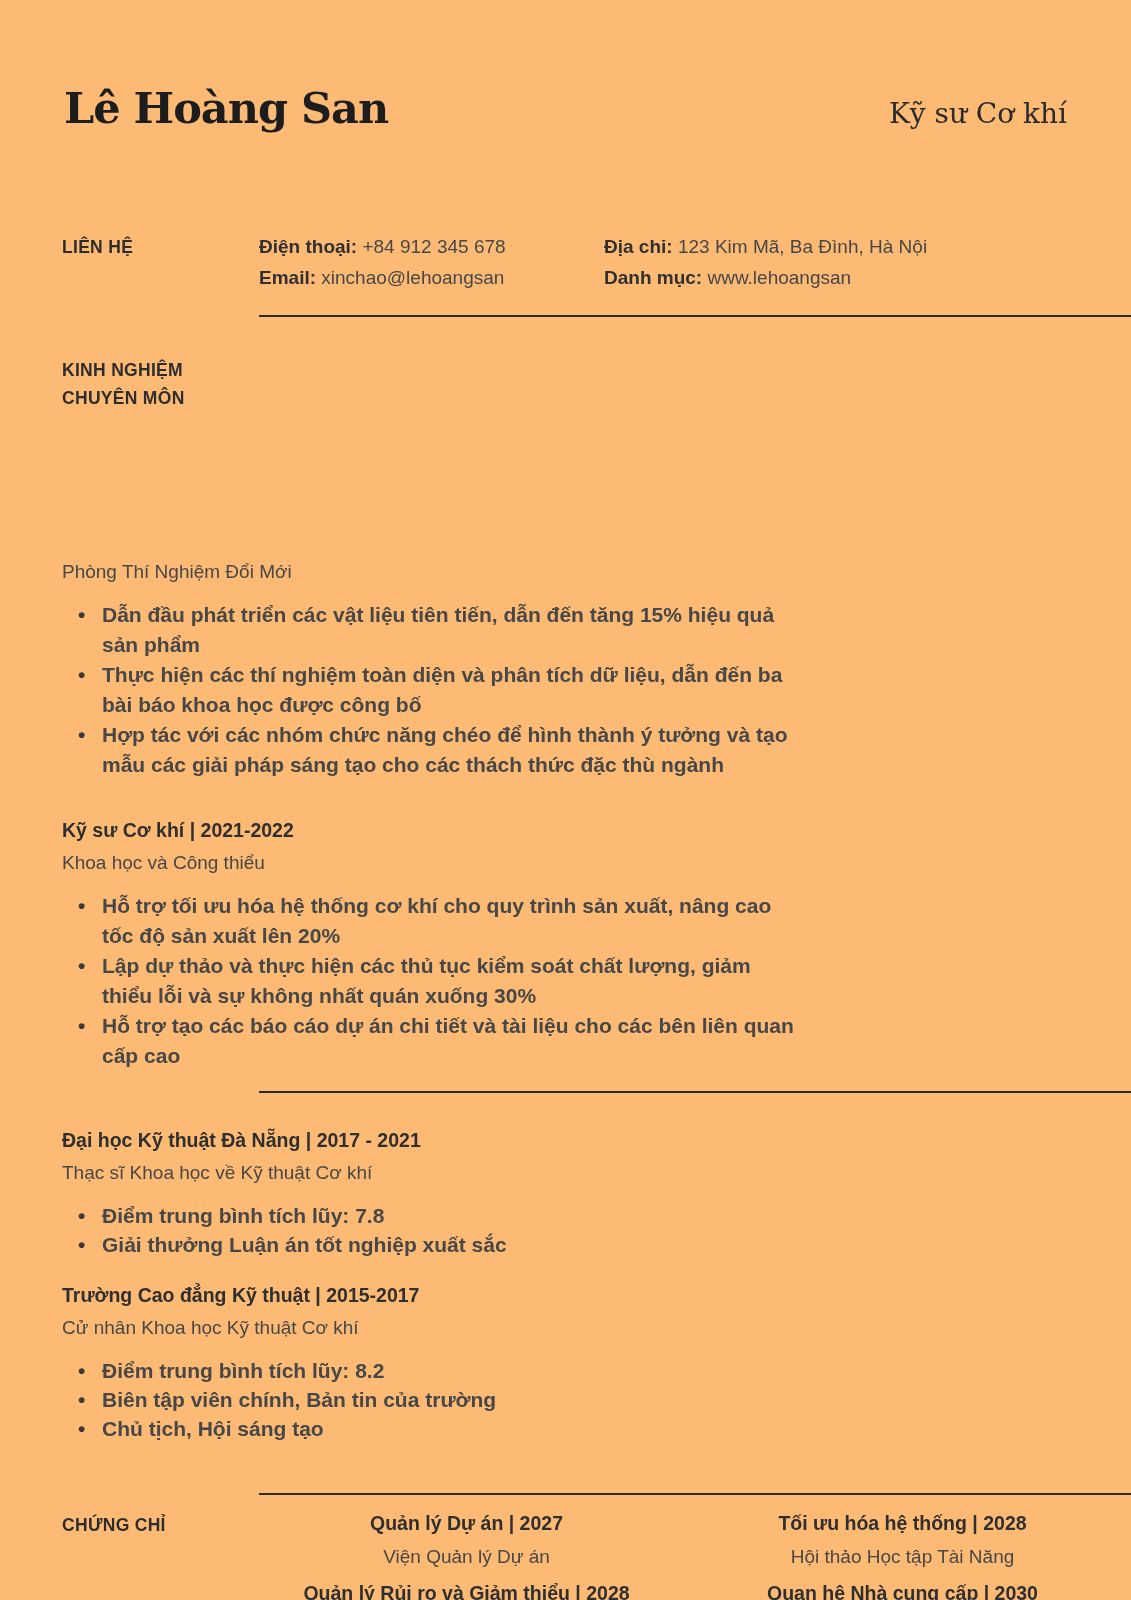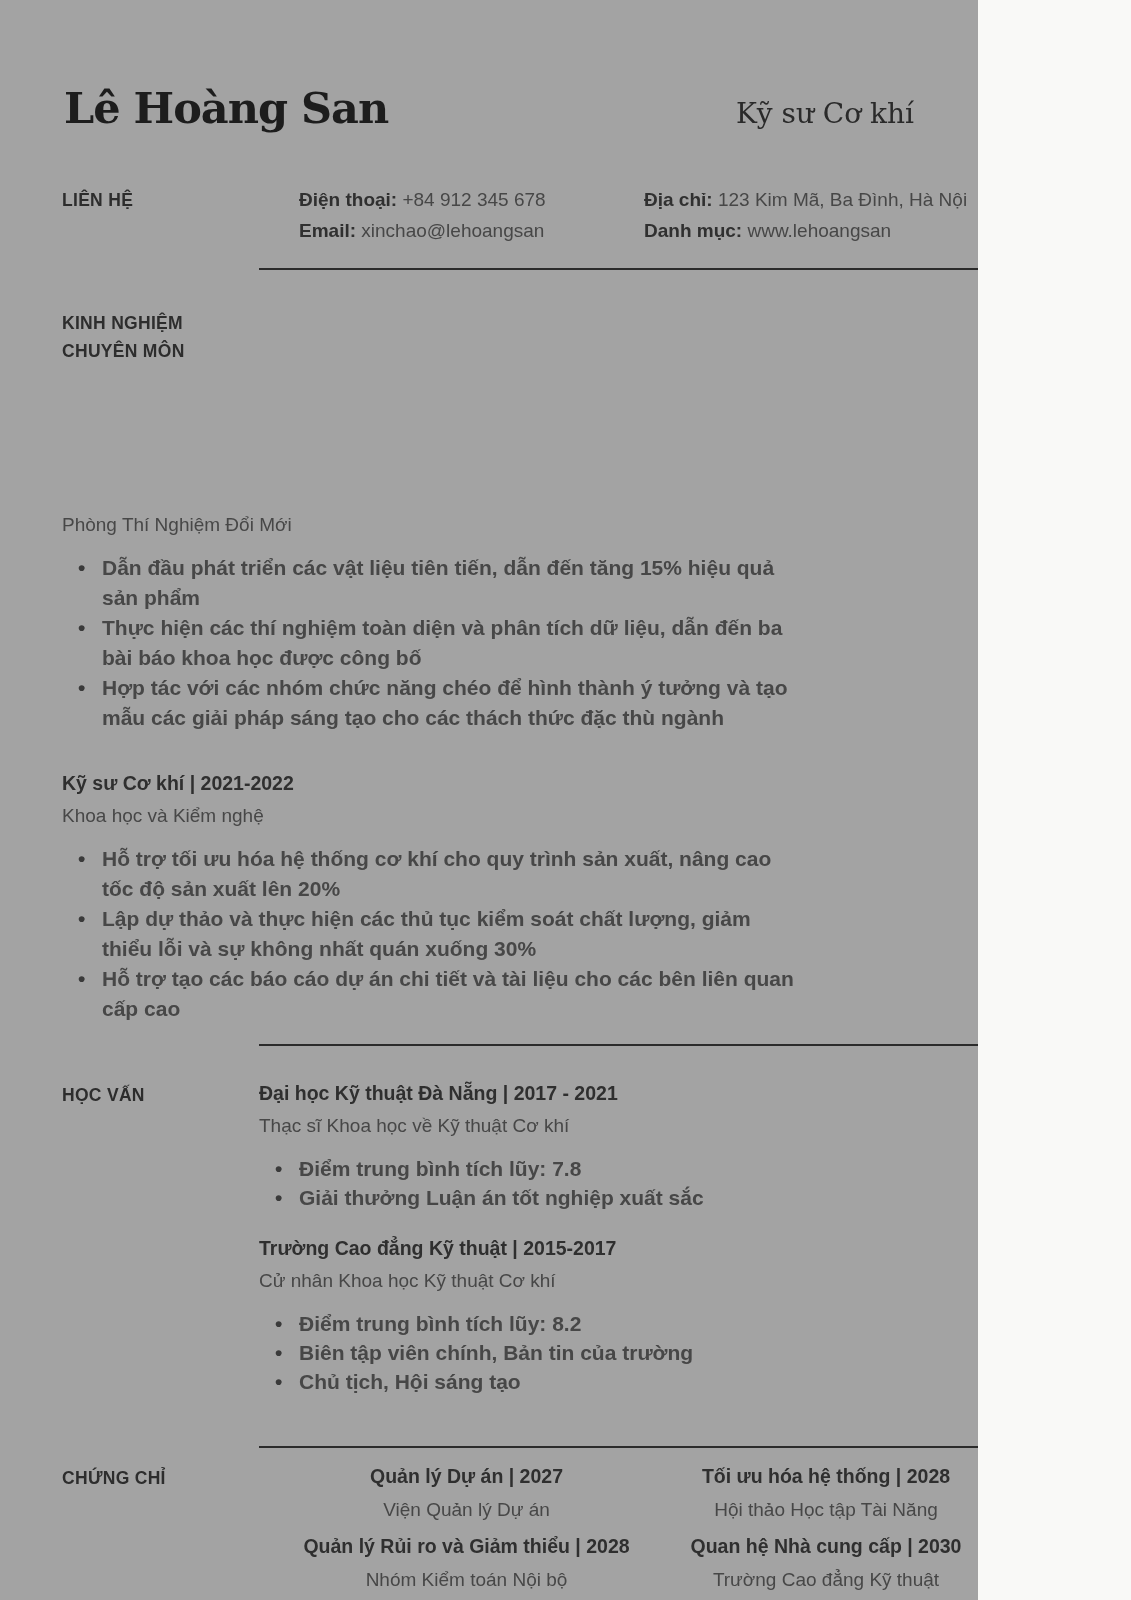--- a/index.html
+++ b/index.html
@@ -2,23 +2,23 @@
 <html lang="vi"><head>
 <meta charset="utf-8">
 <style>
   html, body {
     margin: 0;
     padding: 0;
     background: #f9f9f7;
   }
   .page {
     position: relative;
-    width: 978px;
+    width: 1131px;
     height: 1600px;
-    background: #a3a3a3;
+    background: #fdba74;
     overflow: hidden;
     font-family: "Liberation Sans", "DejaVu Sans", sans-serif;
     color: #474747;
     -webkit-font-smoothing: antialiased;
   }
   
   .header {
     display: flex;
     justify-content: space-between;
     align-items: baseline;
@@ -58,21 +58,21 @@
   .content-col {
     flex: 1;
     min-width: 0;
   }
   .rule {
     height: 2px;
     background: #2b2b2b;
     margin-left: 259px;
   }
   
-  .contact-section { margin-top: 51px; gap: 40px; }
+  .contact-section { margin-top: 98px; }
   .contact-grid { display: flex; }
   .contact-col-1 { width: 345px; flex: 0 0 345px; }
   .contact-col-2 { flex: 1; }
   .contact-row {
     font-size: 19px;
     line-height: 31px;
     color: #474747;
     white-space: nowrap;
   }
   .strong { font-weight: 700; color: #303030; }
@@ -179,35 +179,34 @@
         <div class="entry-org">Phòng Thí Nghiệm Đổi Mới</div>
         <ul class="bullets">
           <li>Dẫn đầu phát triển các vật liệu tiên tiến, dẫn đến tăng 15% hiệu quả sản phẩm</li>
           <li>Thực hiện các thí nghiệm toàn diện và phân tích dữ liệu, dẫn đến ba bài báo khoa học được công bố</li>
           <li>Hợp tác với các nhóm chức năng chéo để hình thành ý tưởng và tạo mẫu các giải pháp sáng tạo cho các thách thức đặc thù ngành</li>
         </ul>
       </div>
 
       <div class="job">
         <div class="entry-title">Kỹ sư Cơ khí | 2021-2022</div>
-        <div class="entry-org">Khoa học và Kiểm nghệ</div>
+        <div class="entry-org">Khoa học và Công thiểu</div>
         <ul class="bullets">
           <li>Hỗ trợ tối ưu hóa hệ thống cơ khí cho quy trình sản xuất, nâng cao tốc độ sản xuất lên 20%</li>
           <li>Lập dự thảo và thực hiện các thủ tục kiểm soát chất lượng, giảm thiểu lỗi và sự không nhất quán xuống 30%</li>
           <li>Hỗ trợ tạo các báo cáo dự án chi tiết và tài liệu cho các bên liên quan cấp cao</li>
         </ul>
       </div>
 
     </div>
   </section>
 
   <div class="rule rule-2"></div>
 
   <section class="section education-section">
-    <div class="label-col">HỌC VẤN</div>
     <div class="content-col">
 
       <div class="school">
         <div class="entry-title">Đại học Kỹ thuật Đà Nẵng | 2017 - 2021</div>
         <div class="entry-org">Thạc sĩ Khoa học về Kỹ thuật Cơ khí</div>
         <ul class="bullets edu-bullets">
           <li>Điểm trung bình tích lũy: 7.8</li>
           <li>Giải thưởng Luận án tốt nghiệp xuất sắc</li>
         </ul>
       </div>

